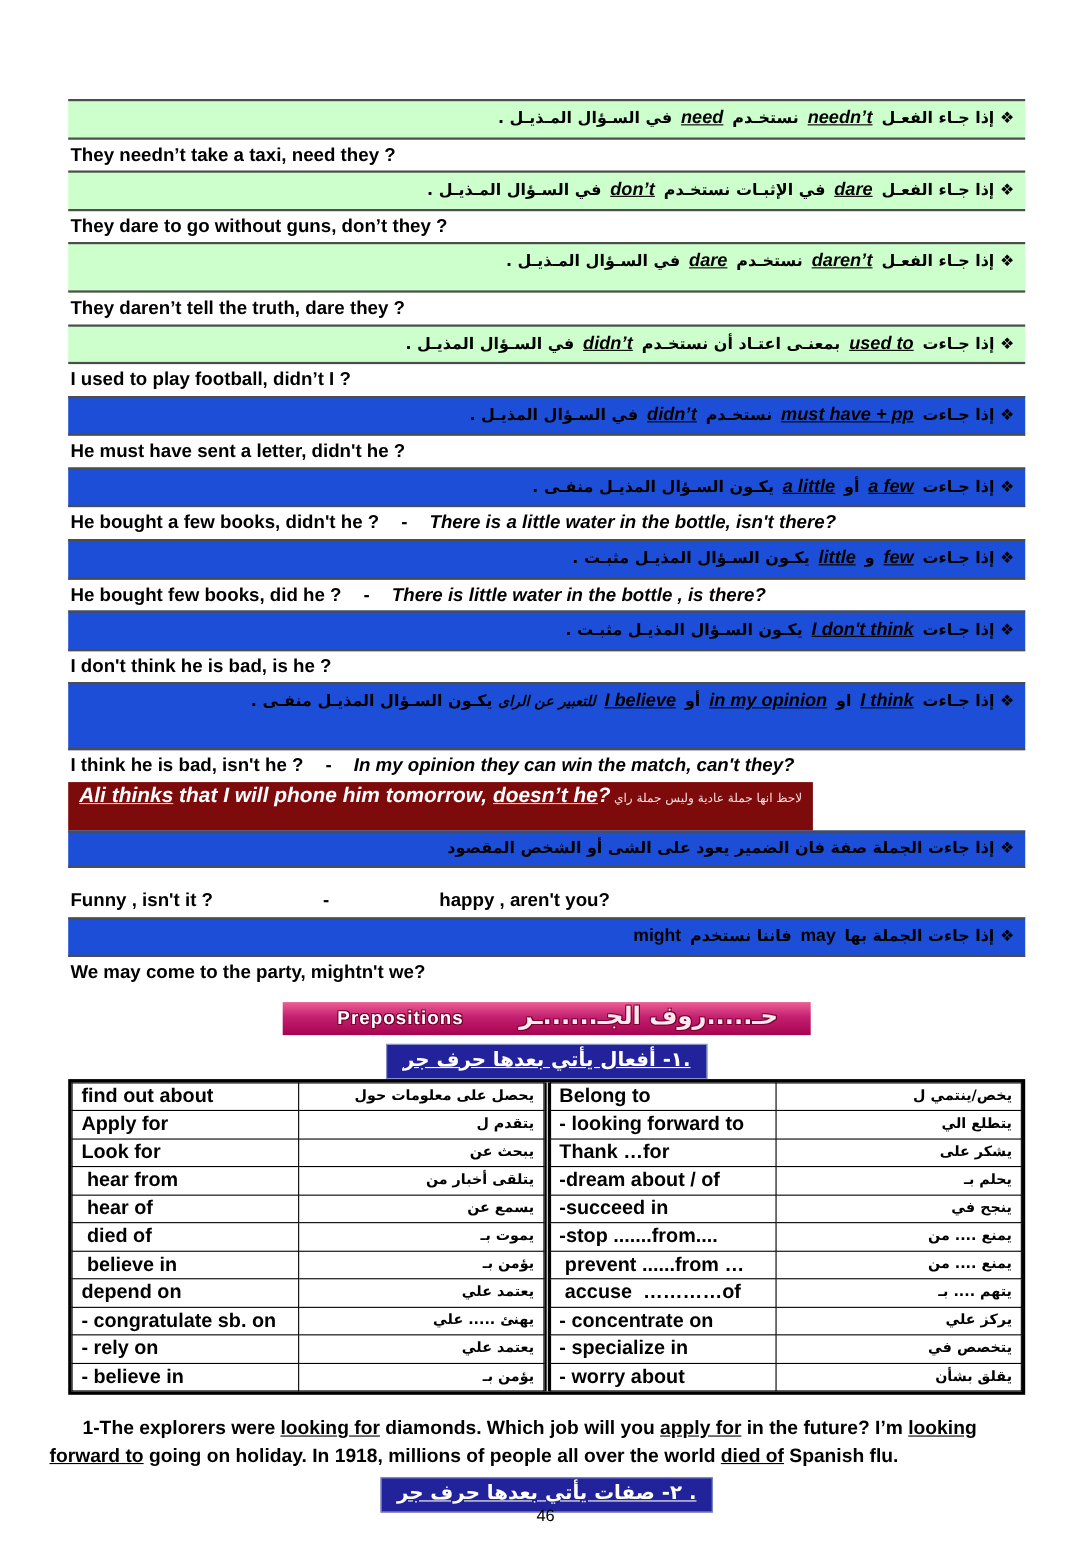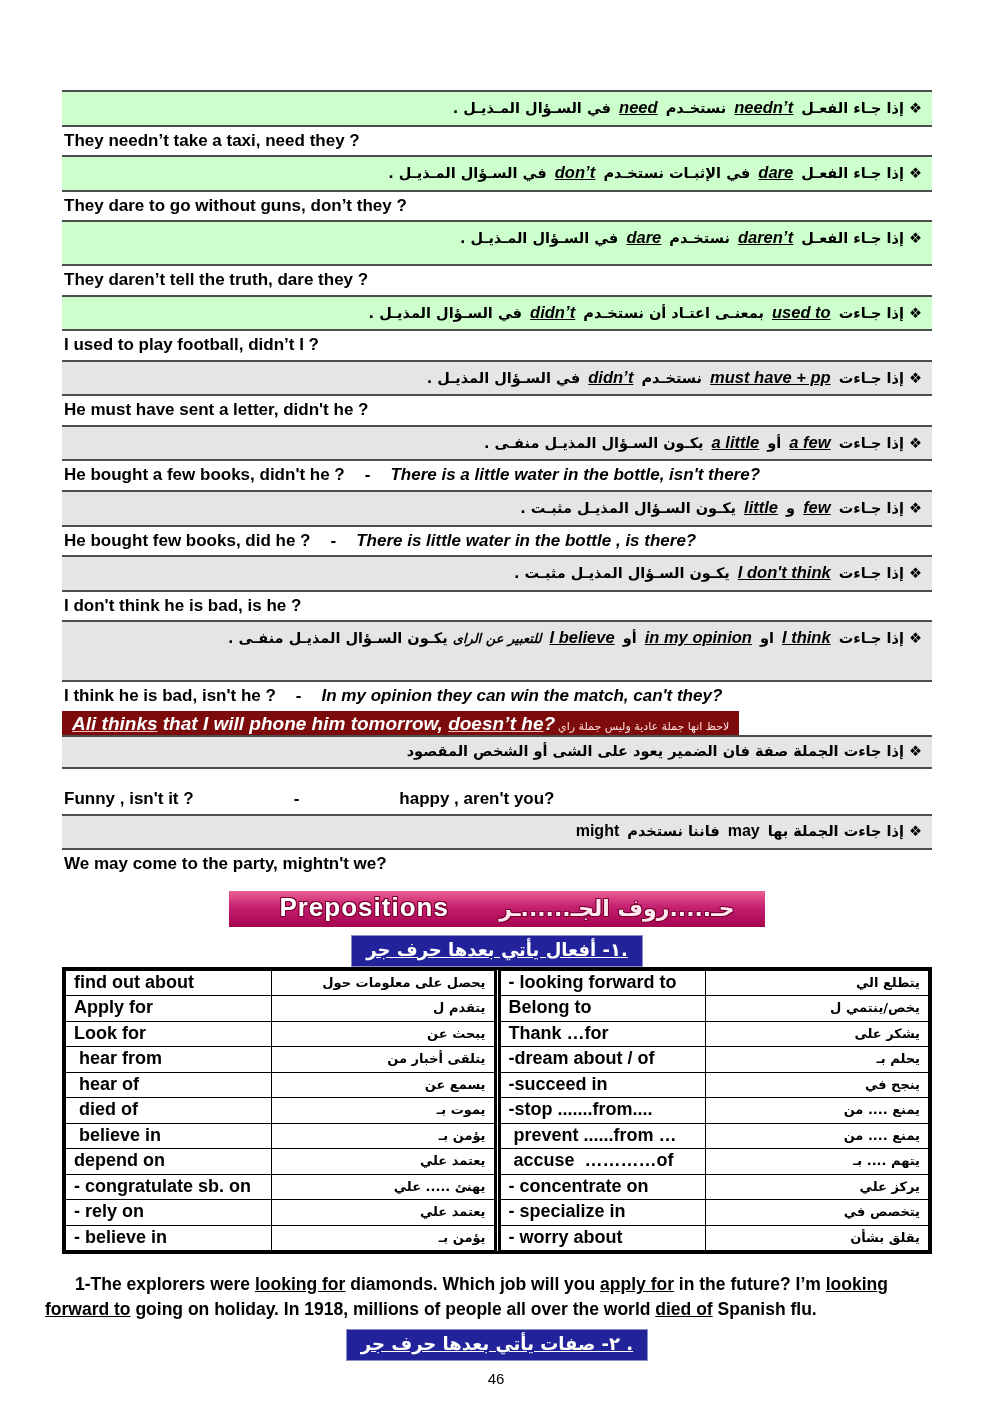--- a/index.html
+++ b/index.html
@@ -9,40 +9,40 @@
   
   #rules .row{box-sizing:border-box;}
   .row.example{padding:4px 2px 5px;font-size:17px;font-weight:bold;line-height:1.15;}
   .row.example .it{font-style:italic;}
   .sep-m{margin:0 20px;}
   .sep-w{margin:0 100px;}
   .row.rule{border-top:2px solid #4d4d4d;border-bottom:2px solid #4d4d4d;
             padding:5px 10px 7px;direction:rtl;text-align:right;
             font-family:"DejaVu Sans",sans-serif;font-weight:bold;font-size:14.5px;line-height:1.25;}
   .bg-green{background:#ccffcc;}
-  .bg-yellow{background:#e5e5e5;}
+  .bg-yellow{background:#1d4ed8;}
   .row.rule.tall{padding-bottom:32px;}
   .rule .kw{font-family:"Liberation Sans",sans-serif;font-style:italic;text-decoration:underline;
             font-size:16.5px;unicode-bidi:embed;padding:0 3px;}
   .rule .bx{font-family:"Liberation Sans",sans-serif;font-size:16px;unicode-bidi:embed;padding:0 3px;}
   .rule .arn{font-style:italic;font-size:13px;}
   .row.note{background:#7d0b0b;color:#fff;font-weight:bold;font-style:italic;font-size:19px;
-            padding:2px 10px 0;width:fit-content;line-height:1.2;}
+            padding:2px 10px 20px;width:fit-content;line-height:1.2;}
   .note .un{text-decoration:underline;text-decoration-color:#ffb9b9;}
   .note .arn{font-style:normal;font-family:"DejaVu Sans",sans-serif;font-size:11px;font-weight:normal;
              color:#ffdede;margin-left:3px;}
   #rules > :nth-child(5){padding-bottom:16px;}
   #rules > :nth-child(20){margin-bottom:16px;}
   #rules > :nth-child(24){border-bottom:4px double #000;padding-bottom:7px;}
 
   
   .prep-header{text-align:center;margin:12px 0 6px;}
   .prep-header .bar{display:inline-block;background:linear-gradient(#ec5f93 0%,#c42070 45%,#a60350 100%);
                     padding:1px 30px 4px;box-shadow:0 0 0 1px #d8higher; }
-  .hdr-en{color:#fff;font-size:26px;font-weight:bold;letter-spacing:1px;
+  .hdr-en{color:#fff;font-size:17px;font-weight:bold;letter-spacing:1px;
           text-shadow:-1px -1px 0 #7a0030,1px -1px 0 #7a0030,-1px 1px 0 #7a0030,1px 1px 0 #7a0030;margin-left:20px;}
   .hdr-ar{font-family:"DejaVu Sans",sans-serif;color:#ffe9f0;font-size:22px;font-weight:bold;margin-left:46px;
           text-shadow:-1px -1px 0 #7a0030,1px -1px 0 #7a0030,-1px 1px 0 #7a0030,1px 1px 0 #7a0030;}
   .blue-bar{display:table;margin:8px auto 0;background:#22229b;color:#fff;
             font-family:"DejaVu Sans",sans-serif;font-weight:bold;font-size:18px;
             padding:3px 14px 6px;text-decoration:underline;border:1px solid #8892c8;}
 
   
   .prep-table{display:flex;border:3px solid #000;margin-top:0;}
   .prep-table .half{flex:1;}
@@ -147,26 +147,26 @@
               <td class="en">- believe in</td>
               <td class="ar">يؤمن بـ</td>
             </tr>
           </tbody>
         </table>
     </div>
     <div class="half right">
       <table>
           <tbody id="tbl-right">
             <tr>
+              <td class="en">Belong to</td>
+              <td class="ar">يخص/ينتمي ل</td>
+            </tr>
+            <tr>
               <td class="en">- looking forward to</td>
               <td class="ar">يتطلع الي</td>
-            </tr>
-            <tr>
-              <td class="en">Belong to</td>
-              <td class="ar">يخص/ينتمي ل</td>
             </tr>
             <tr>
               <td class="en">Thank …for</td>
               <td class="ar">يشكر على</td>
             </tr>
             <tr>
               <td class="en">-dream about / of</td>
               <td class="ar">يحلم بـ</td>
             </tr>
             <tr>

